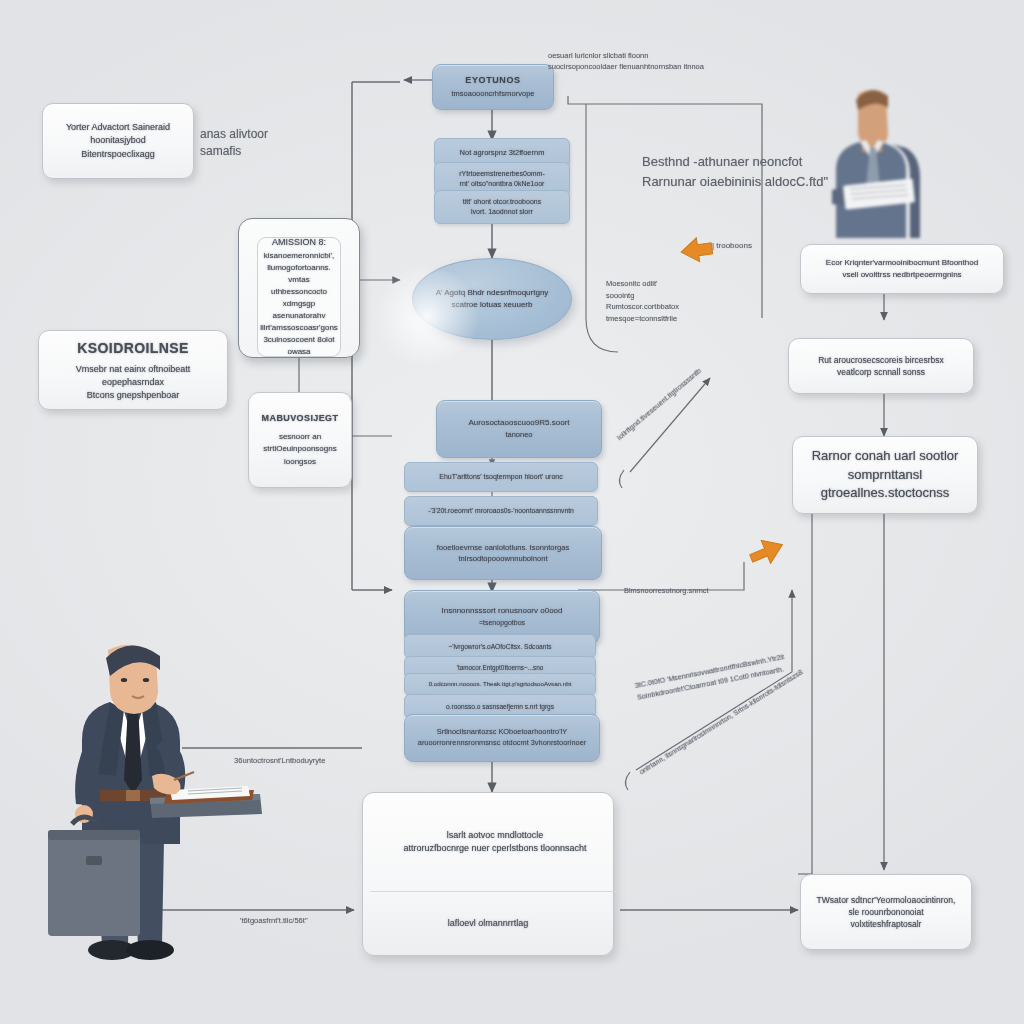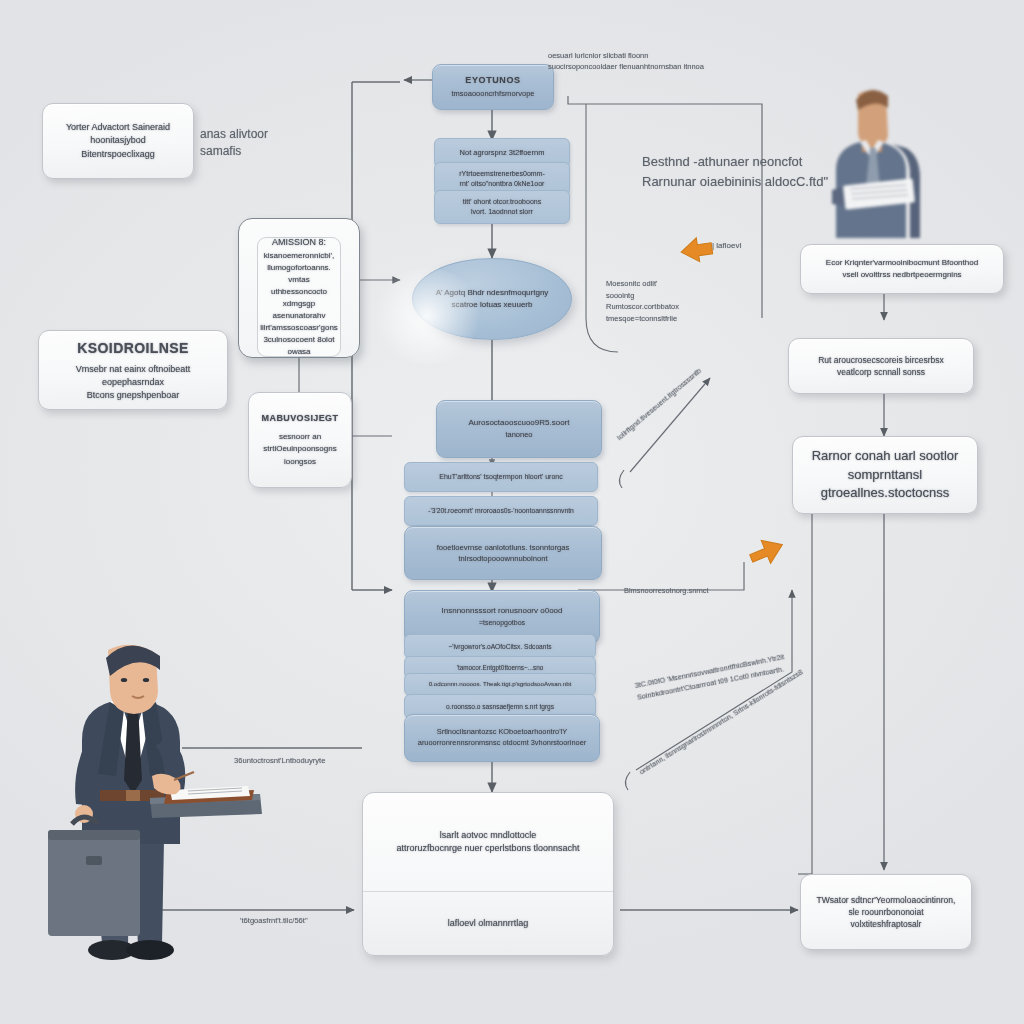--- a/index.html
+++ b/index.html
@@ -265,21 +265,21 @@
         <span>Srtlnocilsnantozsc KOboetoarhoontro'lY</span><br>
         <span>aruoorronrennsronmsnsc  otdocmt 3vhonrstoorinoer</span>
       </div>
     </div>
   </div>
 
   <div class="node" style="left:362px;top:792px;width:252px;height:164px;
               background:linear-gradient(180deg,#fdfdfd 0%,#f6f7f8 60%,#eceef0 100%);
               border:1px solid #c3c7cd;border-radius:12px;
               box-shadow:3px 5px 9px rgba(90,96,106,.22);">
-    <div style="position:absolute;left:0;top:0;width:100%;height:98px;display:flex;align-items:center;justify-content:center;border-bottom:1px solid #d5d9de;">
+    <div style="position:absolute;left:7px;top:0;width:100%;height:98px;display:flex;align-items:center;justify-content:center;border-bottom:1px solid #d5d9de;">
       <div class="blur-txt" style="font-size:9px;">
         <span>lsarlt aotvoc mndlottocle</span><br>
         <span>attroruzfbocnrge nuer cperlstbons tloonnsacht</span>
       </div>
     </div>
     <div style="position:absolute;left:0;top:98px;width:100%;height:66px;display:flex;align-items:center;justify-content:center;">
       <span class="blur-txt" style="font-size:9px;">lafloevl olmannrrtlag</span>
     </div>
   </div>
 
@@ -316,21 +316,21 @@
 suocirsoponcooldaer flenuanhtnornsban itnnoa</div>
 
   <div class="edge-label" style="left:642px;top:152px;font-size:13px;white-space:pre-line;line-height:1.5;">Besthnd -athunaer neoncfot
 Rarnunar oiaebininis  aldocC.ftd"</div>
 
   <div class="edge-label" style="left:606px;top:278px;font-size:7.5px;white-space:pre-line;line-height:1.55;">Moesonitc odlit'
 sooointg
 Rumtoscor.cortbbatox
 tmesqoe=tconnsltfrlie</div>
 
-  <div class="edge-label" style="left:712px;top:241px;font-size:8px;">| lafloevl</div>
+  <div class="edge-label" style="left:712px;top:241px;font-size:8px;">| trooboons</div>
 
   <div class="edge-label" style="left:618px;top:434px;font-size:7.4px;transform:rotate(-40deg);transform-origin:left center;">lollrftgnd.tlveseuent.ltgtrossssntb</div>
 
   <div class="edge-label" style="left:624px;top:586px;font-size:7.4px;">Blmsnoorresotnorg.snrnct</div>
 
   <div class="edge-label" style="left:636px;top:680px;font-size:7.2px;white-space:pre-line;line-height:1.6;transform:rotate(-11deg);transform-origin:left center;">3tC.0t0fO 'MsennrisovwattronrtfhicBswinh.Ytr2it
 Soinbkdroontrt'Ctoarrroat  t09 1Cot0 nlvntoarth.</div>
 
   <div class="edge-label" style="left:640px;top:768px;font-size:7.2px;transform:rotate(-32deg);transform-origin:left center;">ontrtann, llsnnsgnarlroslmnnnrton,  Srtns-kllonrots-fdlsntszs8</div>
 

